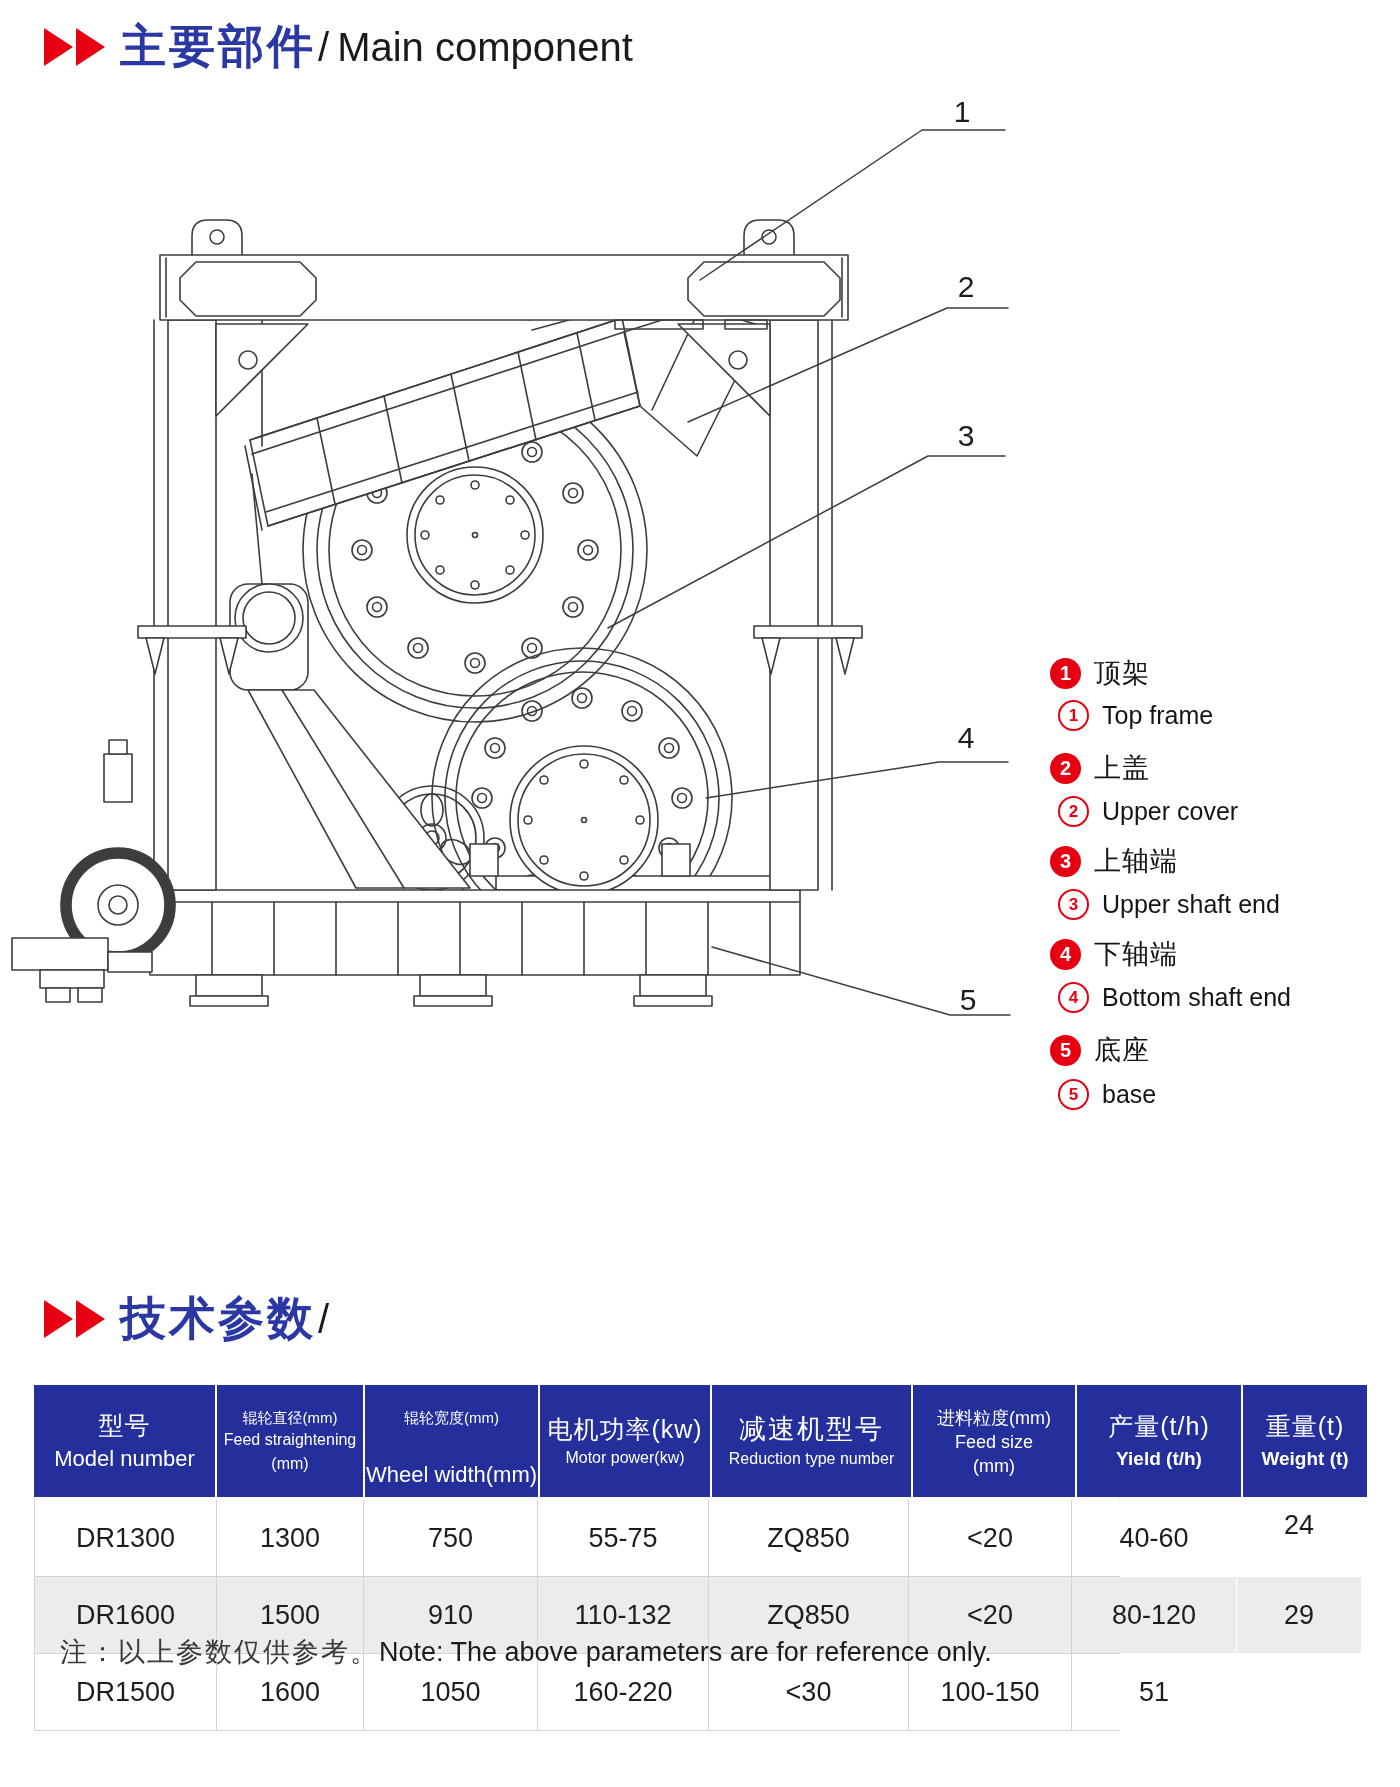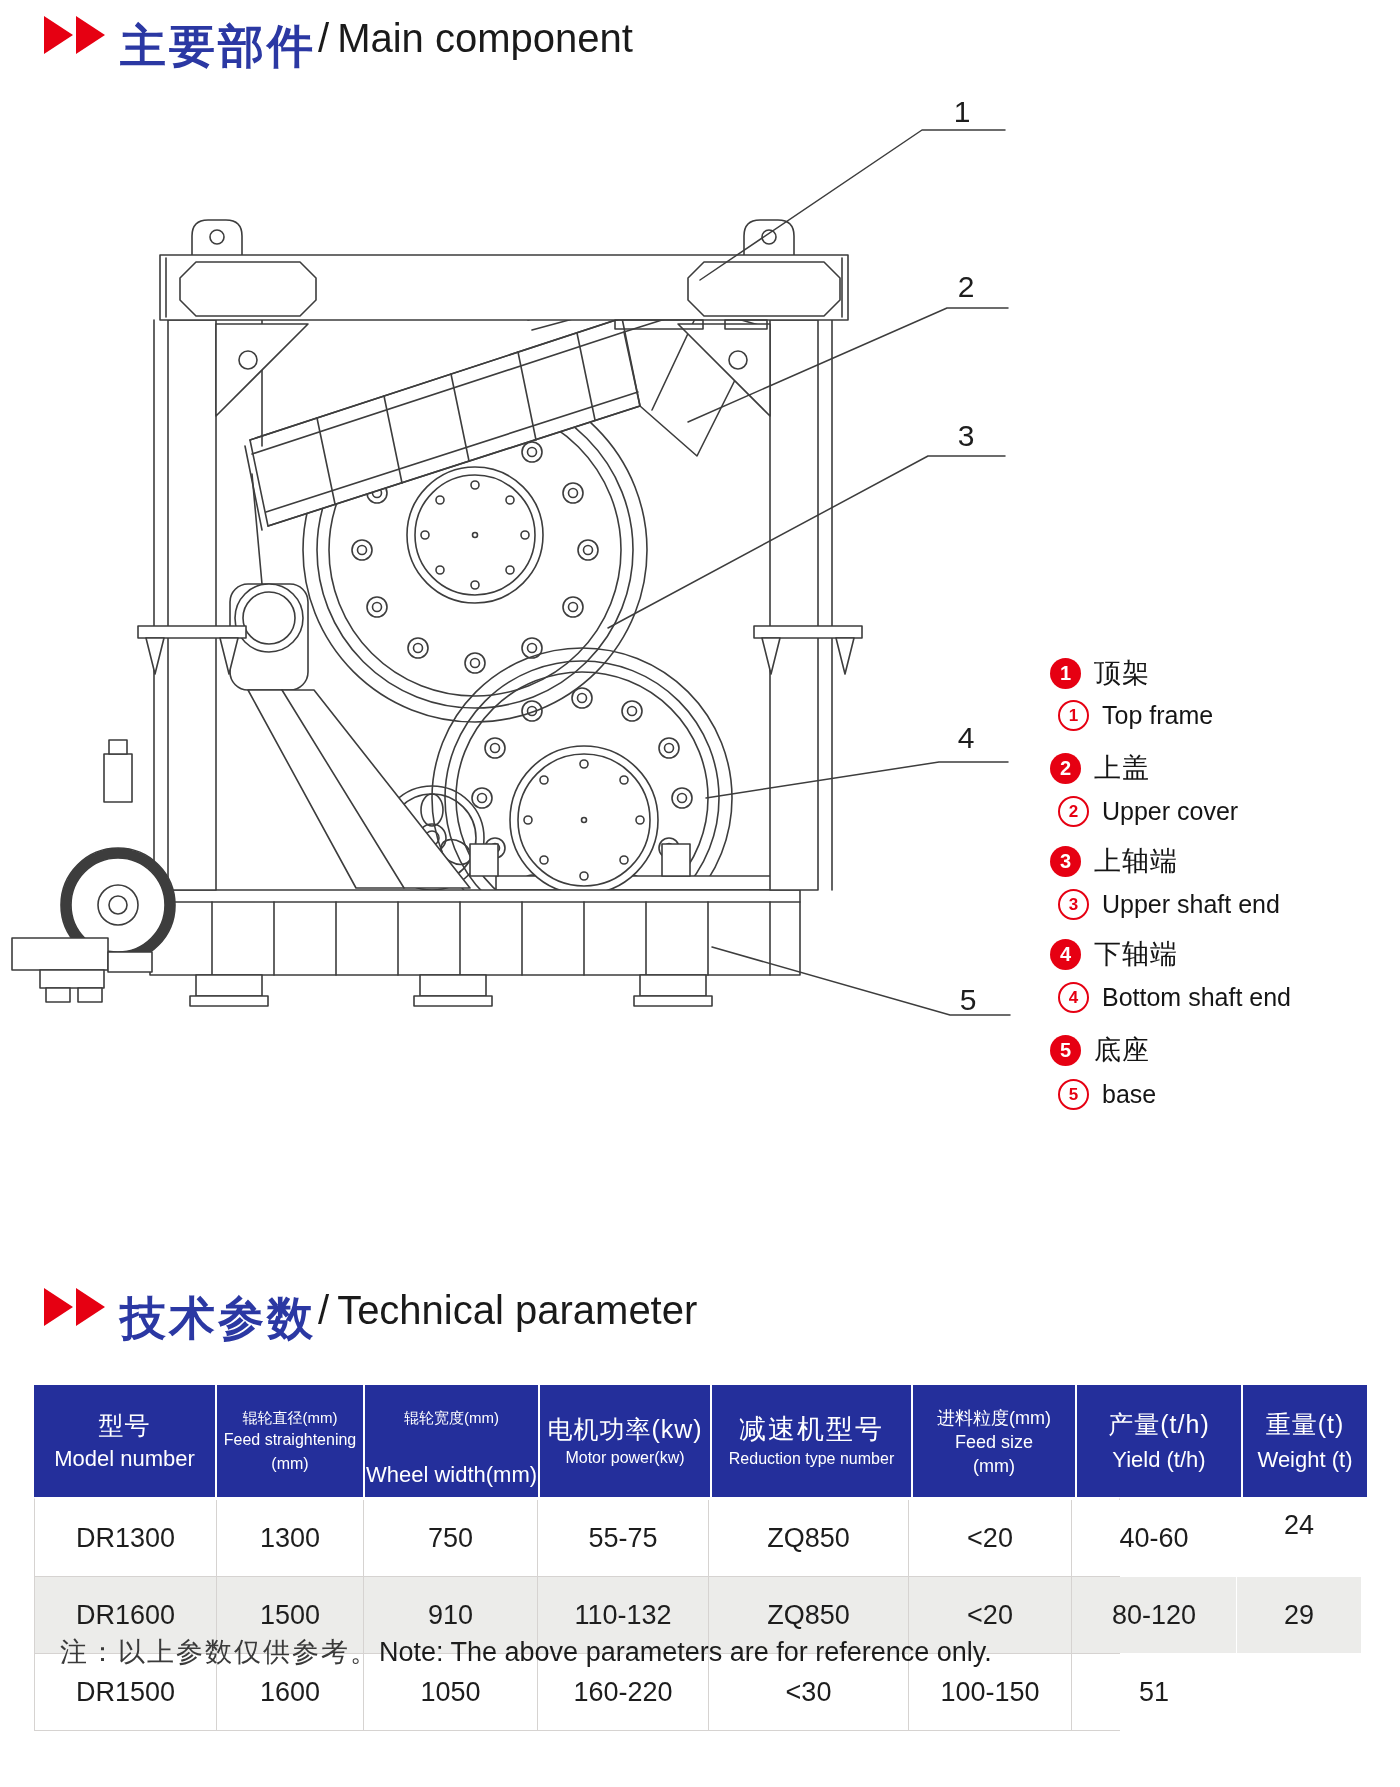--- a/index.html
+++ b/index.html
@@ -1,19 +1,19 @@
 <!DOCTYPE html>
 <html><head>
 <meta charset="utf-8">
 <style>
   html,body{margin:0;padding:0;background:#fff;}
   #page{position:relative;width:1400px;height:1787px;background:#fff;overflow:hidden;
         font-family:"Liberation Sans", sans-serif;color:#1d1d1d;}
   
-  .sec-header{position:absolute;left:36px;display:flex;padding-left:8px;}
+  .sec-header{position:absolute;left:36px;display:flex;align-items:center;padding-left:8px;}
   .tri{width:0;height:0;border-top:19px solid transparent;border-bottom:19px solid transparent;
        border-left:29px solid #e60012;margin-right:3px;}
   .title-cn{font-size:46px;font-weight:700;color:#2b38a3;letter-spacing:3px;margin-left:12px;}
   .title-slash{font-size:40px;color:#1a1a1a;margin:0 8px 0 2px;font-weight:400;}
   .title-en{font-size:40px;color:#1a1a1a;font-weight:400;letter-spacing:0px;}
   
   #machine-svg{position:absolute;left:0;top:0;}
   .leg-row{position:absolute;display:flex;align-items:center;gap:13px;white-space:nowrap;}
   .leg-bullet{display:inline-flex;width:31px;height:31px;background:#e60012;color:#fff;border-radius:50%;
       align-items:center;justify-content:center;font-size:20px;font-weight:700;flex:0 0 31px;}
@@ -26,21 +26,21 @@
   .t-head{display:grid;grid-template-columns:181px 146px 173px 170px 199px 162px 164px 124px;
           gap:2px;background:#fff;}
   .t-head .hc{background:#242f9b;color:#fff;height:112px;display:flex;flex-direction:column;
           align-items:center;justify-content:center;text-align:center;line-height:1.15;}
   .hc .cn{font-size:25px;letter-spacing:1px;}
   .hc .cn-sm{font-size:15px;}
   .hc .cn-lg{font-size:27px;letter-spacing:2px;}
   .hc .en{font-size:22px;margin-top:6px;}
   .hc .en-xs{font-size:16px;margin-top:5px;}
   .hc .en-sm{font-size:18px;margin-top:3px;}
-  .hc .en-lg{font-size:22px;margin-top:8px;}
+  .hc .en-lg{font-size:19px;margin-top:8px;font-weight:bold;}
   .hc.spread{justify-content:space-between;padding:24px 0 10px 0;box-sizing:border-box;}
   .t-body{display:grid;grid-template-columns:181px 146px 173px 170px 199px 162px 164px 124px;
           gap:1px;background:#d6d3d1;border:1px solid #d6d3d1;border-top:3px solid #fff;margin-top:0;}
   .t-body .dc{background:#fff;display:flex;align-items:center;justify-content:center;
           font-size:27px;color:#1d1d1d;height:76px;}
   .t-body .dc.alt{background:#ececea;}
   .t-body .dc.vtop{align-items:flex-start;padding-top:10px;box-sizing:border-box;}
   
   #note-line{position:absolute;left:60px;top:1634px;font-size:27px;white-space:nowrap;text-align:center;}
   #note-line .n-cn{color:#3a3a3a;letter-spacing:2px;}
@@ -329,21 +329,20 @@
       <span class="leg-ring">5</span>
       <span class="leg-en">base</span>
     </div>
   </div>
 
   <div class="sec-header" style="top:1288px;">
     <span class="tri"></span>
     <span class="tri"></span>
     <span class="title-cn">技术参数</span>
     <span class="title-slash">/</span>
-    <span class="title-en">Technical parameter</span>
   </div>
 
   <div id="tech-table">
     <div class="t-head">
       <div class="hc">
         <span class="cn">型号</span>
         <span class="en">Model number</span>
       </div>
       <div class="hc">
         <span class="cn-sm">辊轮直径(mm)</span>

